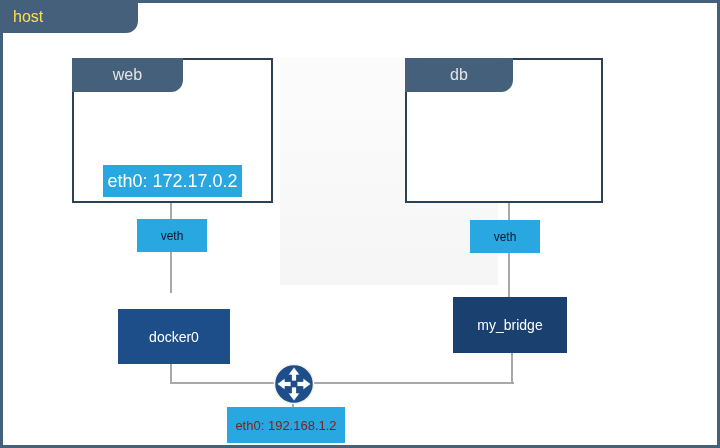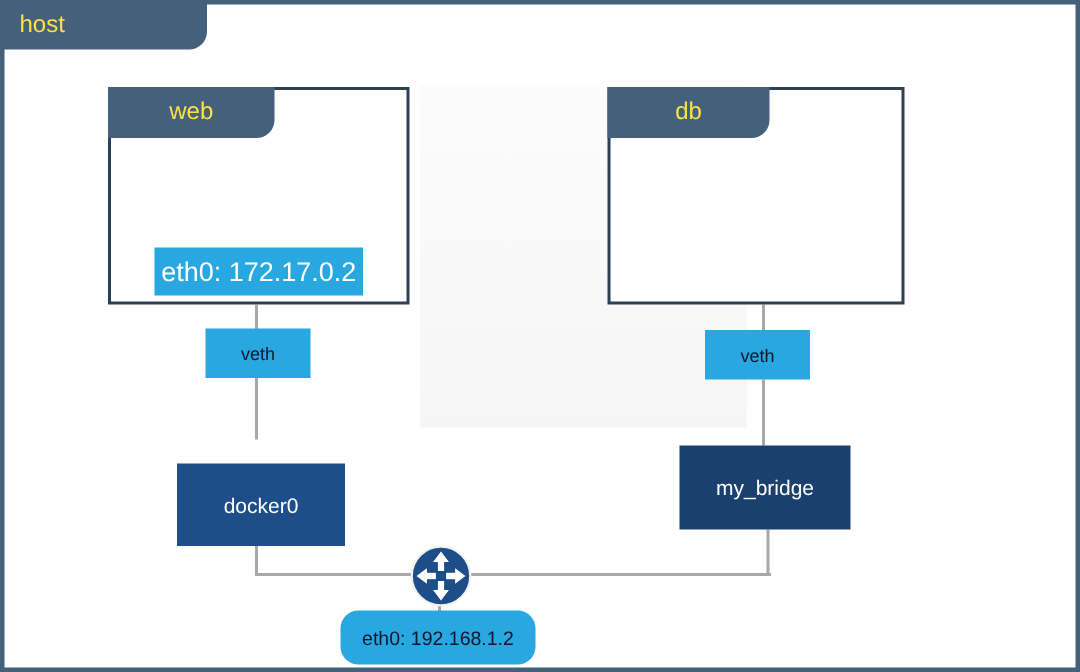--- a/index.html
+++ b/index.html
@@ -31,42 +31,42 @@
   }
   .line{position:absolute;background:var(--line);z-index:1;}
   .line.v{width:2px;}
   .line.h{height:2px;}
   .container-node{
     position:absolute;background:#fff;border:2px solid var(--container-border);
     box-sizing:border-box;z-index:2;
   }
   .ctab{
     position:absolute;left:-2px;top:-2px;height:34px;background:var(--slate);
-    border-bottom-right-radius:12px;color:#fde047;font-size:16px;
+    border-bottom-right-radius:12px;color:#e5e5e5;font-size:16px;
     display:flex;align-items:center;justify-content:center;z-index:3;
   }
   .iface{
     position:absolute;background:var(--light-blue);color:#fff;font-size:18px;
     display:flex;align-items:center;justify-content:center;z-index:3;
   }
   .veth{
     position:absolute;background:var(--light-blue);color:#0f172a;font-size:12px;
     display:flex;align-items:center;justify-content:center;z-index:2;
   }
   .bridge{
     position:absolute;color:#fff;font-size:14px;
     display:flex;align-items:center;justify-content:center;z-index:2;
   }
   .bridge.docker0{background:var(--navy);margin-top:16px;}
   .bridge.mybridge{background:var(--navy-dark);}
   .router{position:absolute;left:273px;top:363px;width:42px;height:42px;z-index:4;}
   .host-iface{
-    position:absolute;left:227px;top:407px;width:130px;height:36px;
-    background:var(--light-blue);color:#0f172a;font-size:13px;
-    display:flex;align-items:center;justify-content:center;z-index:5;border-radius:12px;
+    position:absolute;left:227px;top:407px;width:118px;height:36px;
+    background:var(--light-blue);color:#7f1d1d;font-size:13px;
+    display:flex;align-items:center;justify-content:center;z-index:5;
   }
 </style>
 </head>
 <body>
 
 <div class="canvas">
 
   <div class="faint-rect"></div>
 
   <div class="line v" style="left:170px;top:203px;height:17px"></div>

